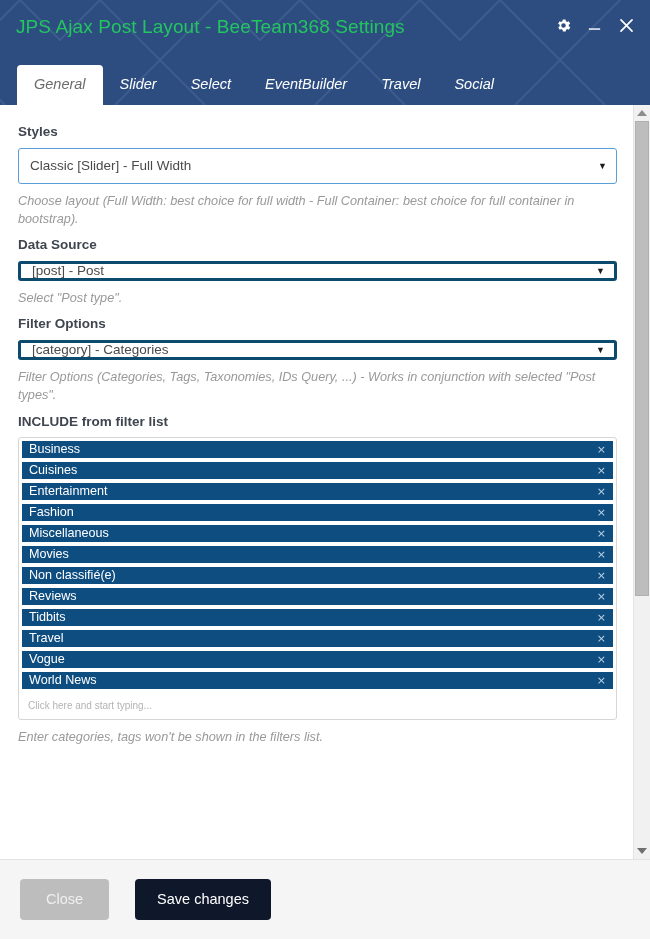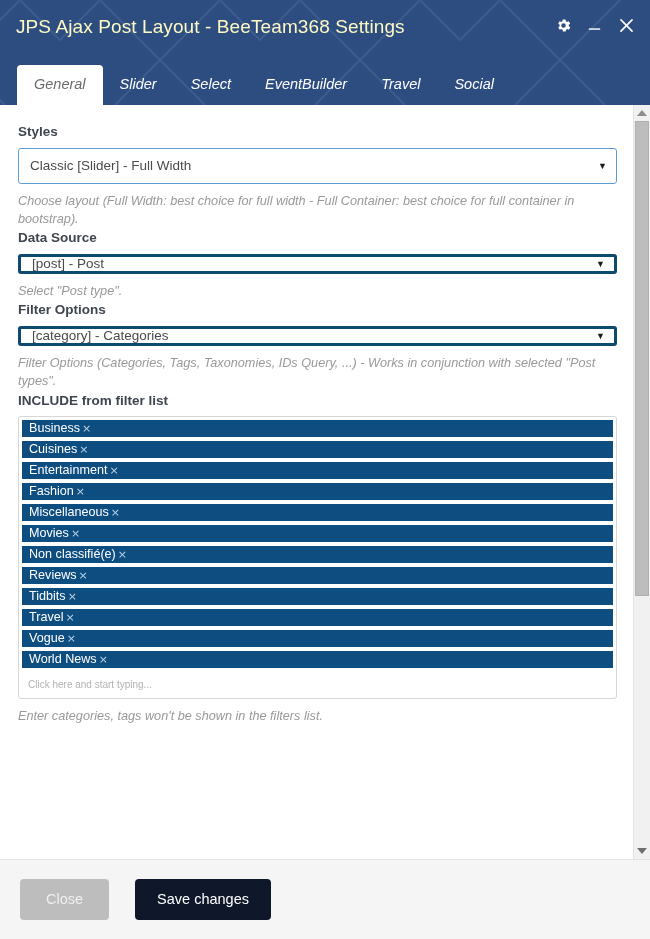--- a/index.html
+++ b/index.html
@@ -41,21 +41,21 @@
   }
   .header-inner {
     position: relative;
     z-index: 2;
     height: 100%;
   }
   .modal-title {
     position: absolute;
     left: 16px;
     top: 16px;
-    color: #fef9c3;
+    color: #22c55e;
     font-size: 19px;
     font-weight: 400;
     letter-spacing: .1px;
     white-space: nowrap;
   }
   .header-controls {
     position: absolute;
     right: 14px;
     top: 16px;
     display: flex;
@@ -115,21 +115,21 @@
     overflow: hidden;
   }
 
   .field-label {
     font-size: 13.5px;
     font-weight: bold;
     color: #3f4650;
     margin: 0 0 7px 0;
     line-height: 1.3;
   }
-  .field-label.spaced { margin-top: 1px; }
+  .field-label.spaced { margin-top: 8px; }
 
   .select-wrap {
     position: relative;
     width: 100%;
   }
   .select-box {
     width: 100%;
     height: 20px;
     border: 3px solid #0c4a6e;
     background: #ffffff;
@@ -171,20 +171,21 @@
     border-radius: 3px;
     background: #ffffff;
     padding: 3px 3px 2px 3px;
     margin-top: 1px;
   }
   .token {
     background: #0e4d80;
     color: #ffffff;
     display: flex;
     align-items: center;
+    justify-content: space-between;
     height: 17px;
     margin-bottom: 4px;
     padding: 0 5px 0 7px;
     font-size: 12.6px;
     cursor: default;
     line-height: 1;
   }
   .token-label { white-space: nowrap; }
   .token-remove {
     color: #bcd2e4;

